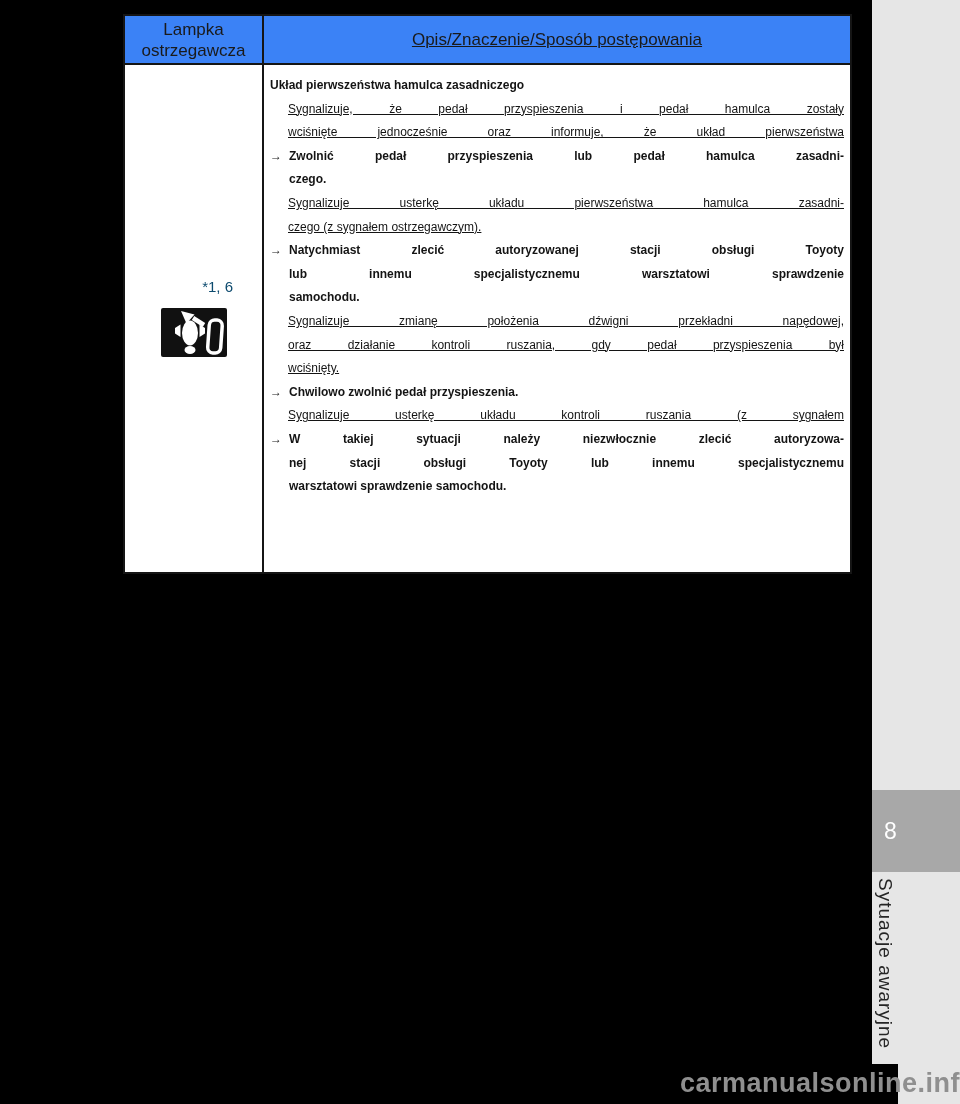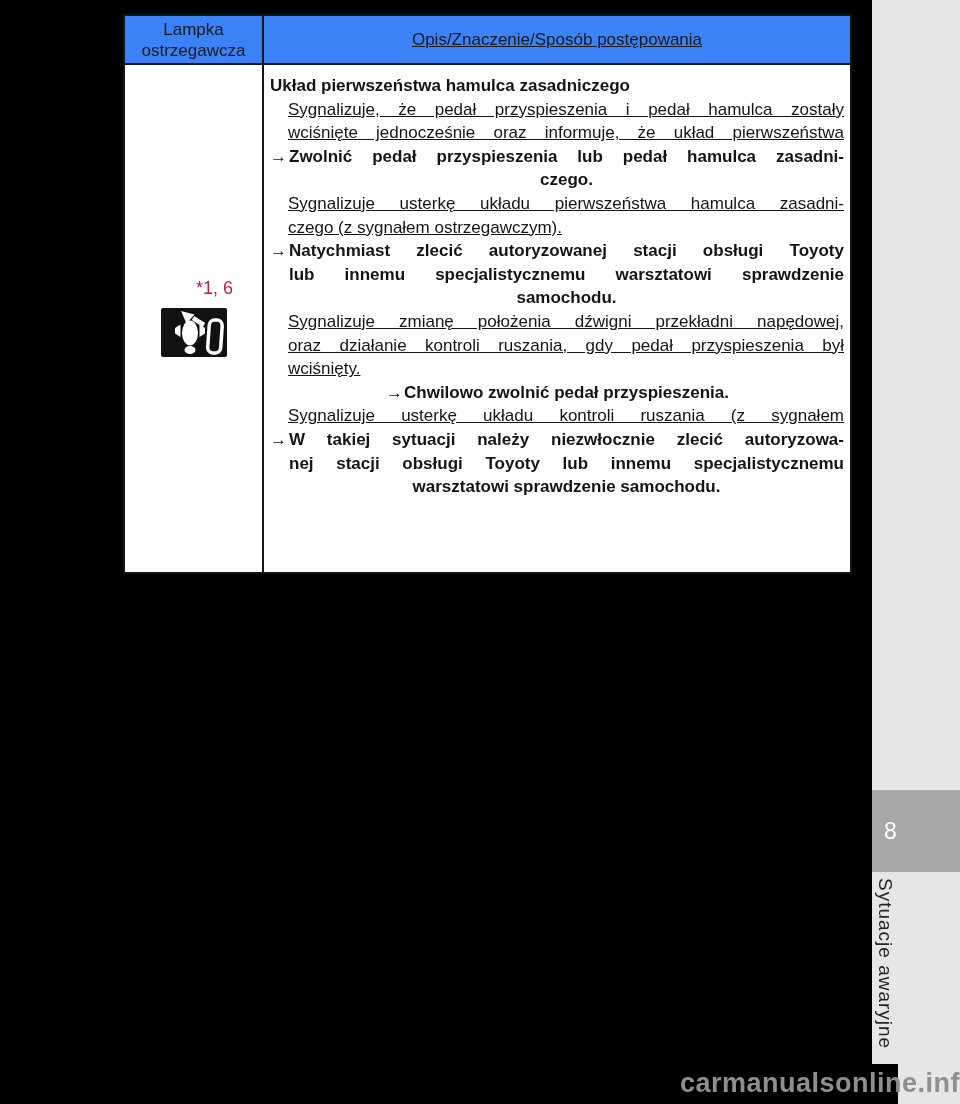--- a/index.html
+++ b/index.html
@@ -38,32 +38,32 @@
   .c-lamp   { width:137px; border-right:2px solid #151515; position:relative; }
   .c-desc   { flex:1; padding:9px 6px 0 6px; box-sizing:border-box; }
   .h-cell {
     display:flex; align-items:center; justify-content:center; text-align:center;
     font-size:17px; line-height:21px; color:#1a1a1a;
   }
   .h-lamp { width:137px; border-right:2px solid #151515; }
   .h-desc { flex:1;text-decoration:underline; }
 
   
-  .line { font-size:17px; line-height:23.6px; color:#141414; }
+  .line { font-size:12px; line-height:23.6px; color:#141414; }
   .heading { font-weight:bold; }
   .para    { padding-left:18px;text-decoration:underline; }
-  .action  { font-weight:bold; padding-left:19px;text-align:center; }
+  .action  { font-weight:bold; padding-left:19px; }
   .a-first { padding-left:0; }
   .arrow   { display:inline-block; width:19px; font-weight:normal; }
   .just    { text-align:justify; text-align-last:justify; }
 
   
   .lamp-note {
     position:absolute; top:213px; left:30px; width:78px;
-    text-align:right; font-size:18px; color:#be185d;
+    text-align:right; font-size:15px; color:#0c4a6e;
   }
   .lamp-icon { position:absolute; top:243px; left:36px; width:66px; height:49px; }
 </style>
 </head>
 <body>
 
 <div id="page">
 
   <div class="side-strip"></div>
   <div class="chapter-tab">

